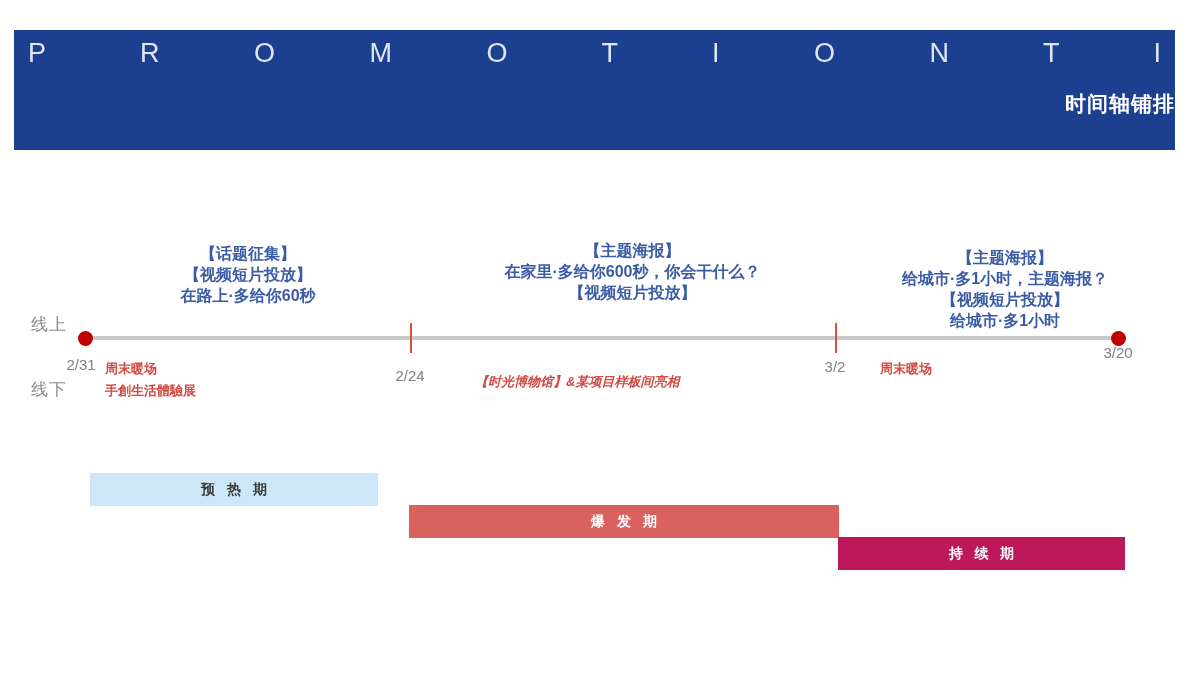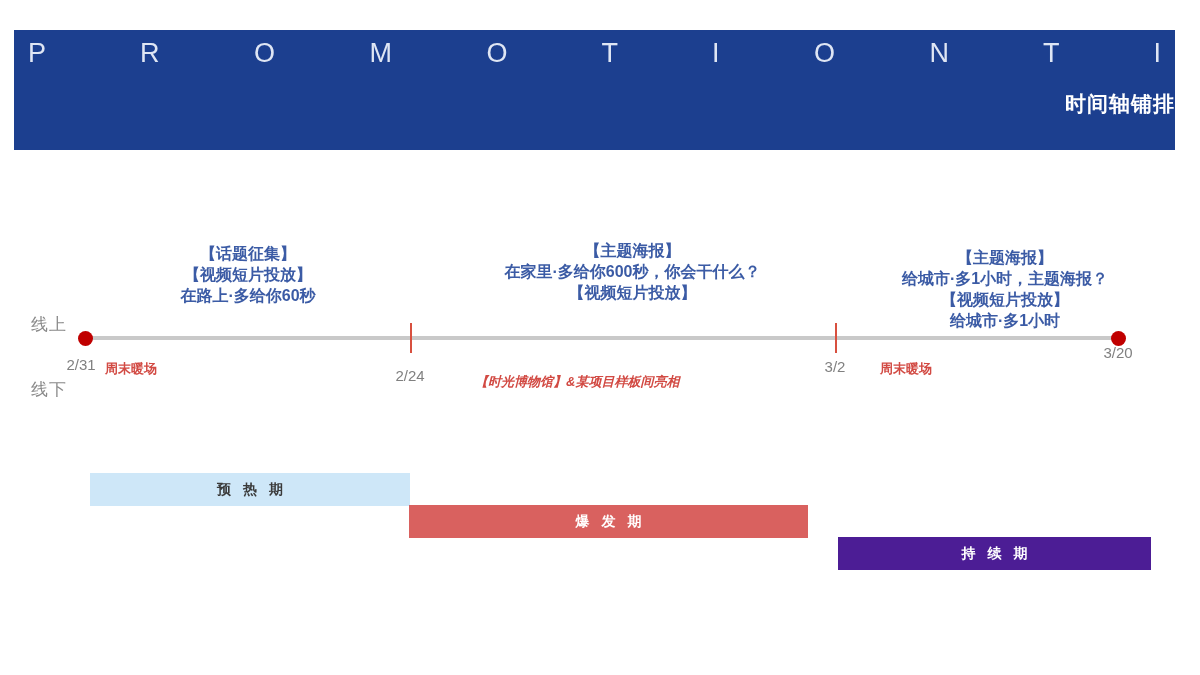--- a/index.html
+++ b/index.html
@@ -144,30 +144,30 @@
     height: 33px;
     display: flex;
     align-items: center;
     justify-content: center;
     font-size: 14px;
     font-weight: 700;
     letter-spacing: 4px;
     text-indent: 4px;
   }
   #phase-bar-0 {
-    left: 90px;  top: 473px; width: 320px;
+    left: 90px;  top: 473px; width: 288px;
     background: #cee7f8; color: #3a3a3a;
   }
   #phase-bar-1 {
-    left: 409px; top: 505px; width: 399px;
+    left: 409px; top: 505px; width: 430px;
     background: #d9615f; color: #ffffff; text-align: center;
   }
   #phase-bar-2 {
-    left: 838px; top: 537px; width: 313px;
-    background: #4c1d95; color: #ffffff;
+    left: 838px; top: 537px; width: 287px;
+    background: #be185d; color: #ffffff; font-family: Liberation Serif, serif;
   }
 </style>
 </head>
 <body>
 
 <div id="header-banner">
   <div id="banner-title">P R O M O T I O N     T I M E L I N E</div>
   <div id="banner-subtitle">时间轴铺排</div>
 </div>
 
@@ -201,20 +201,21 @@
 
   <div class="online-block" id="online-block-2">
     <div>【主题海报】</div>
     <div>给城市·多1小时，主题海报？</div>
     <div>【视频短片投放】</div>
     <div>给城市·多1小时</div>
   </div>
 
   <div class="offline-block" id="offline-block-0">
     <div>周末暖场</div>
+    <div>手創生活體驗展</div>
   </div>
 
   <div class="offline-block" id="offline-block-1">
     <div>【时光博物馆】&amp;某项目样板间亮相</div>
   </div>
 
   <div class="offline-block" id="offline-block-2">
     <div>周末暖场</div>
   </div>
 

